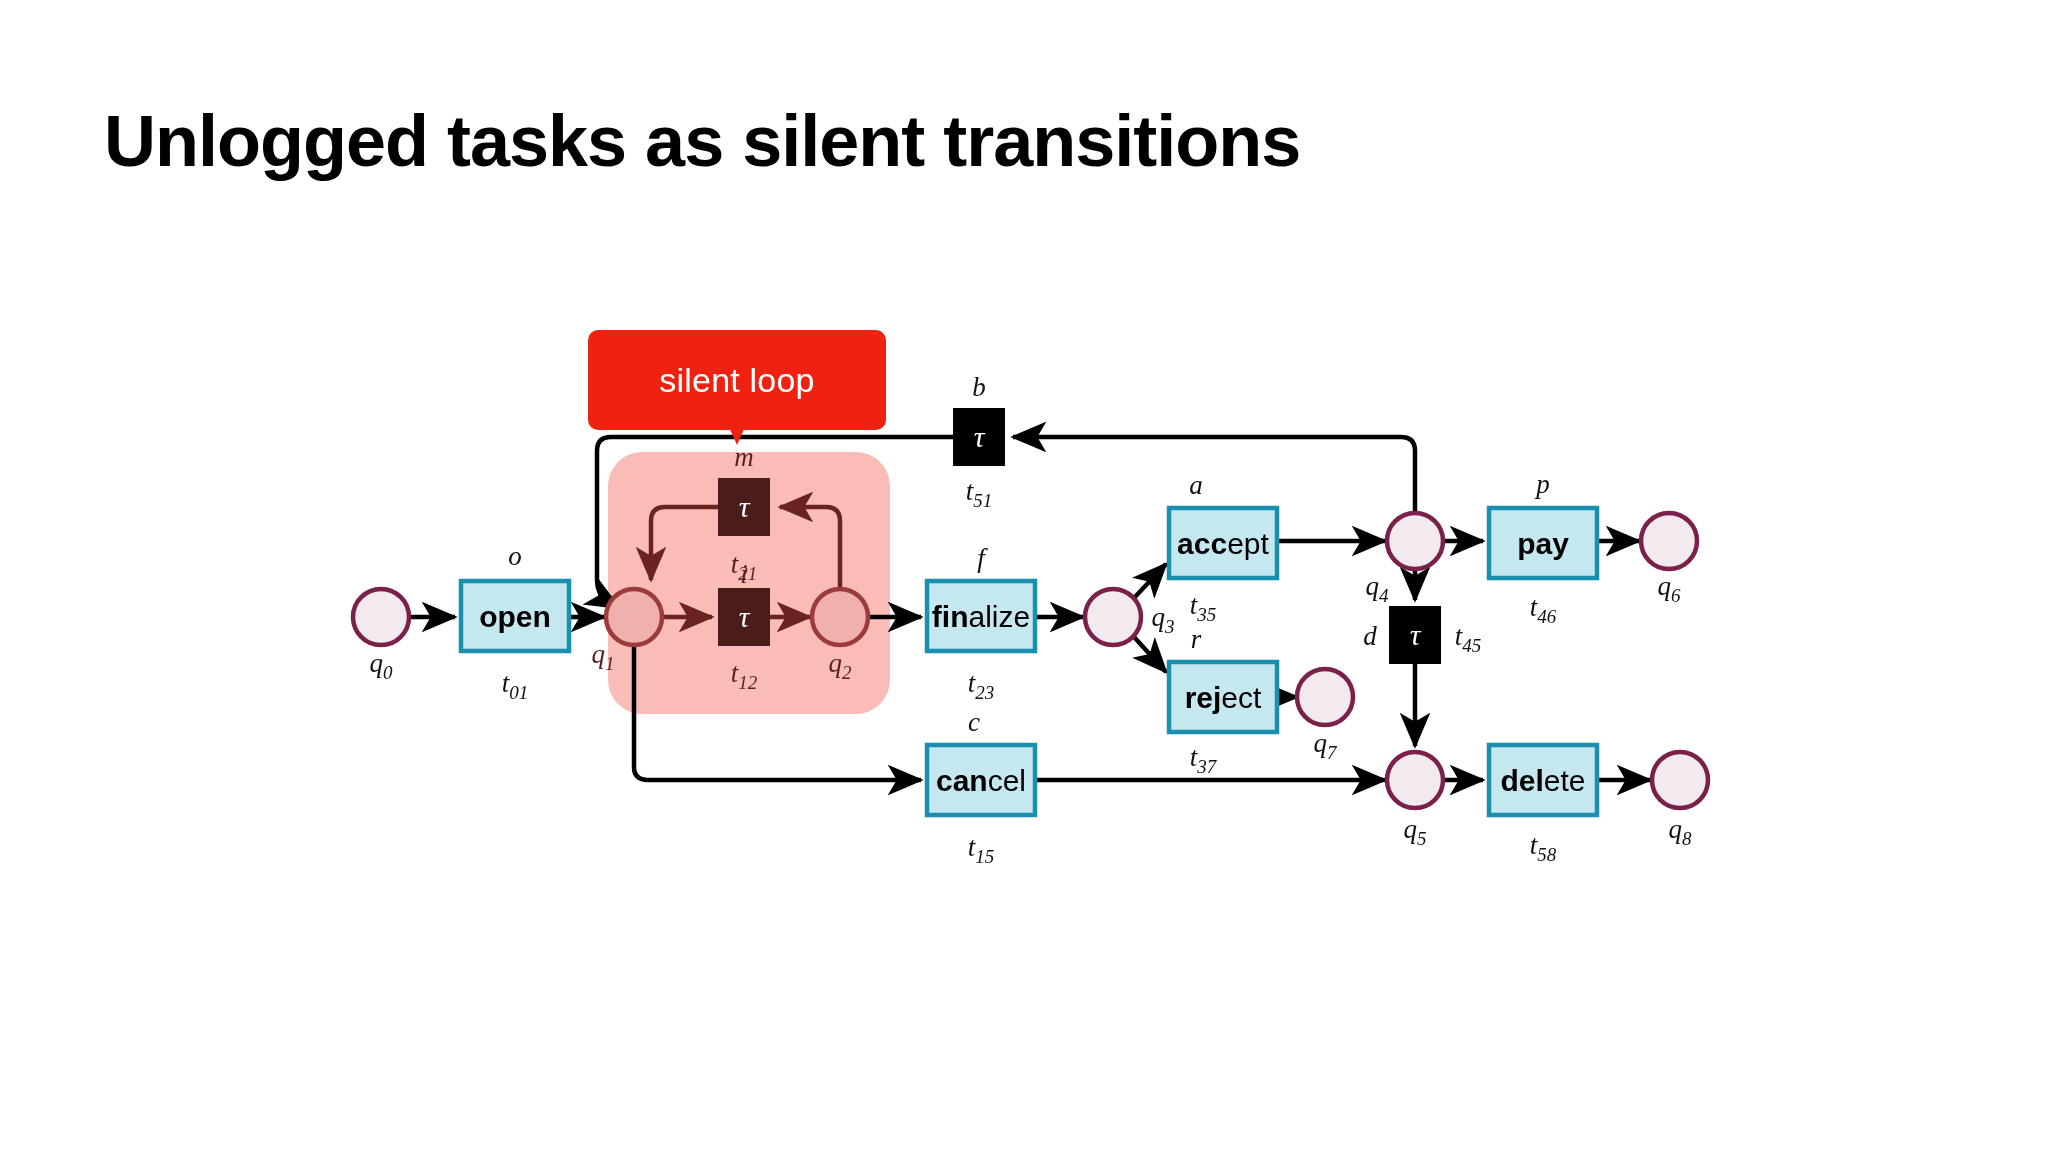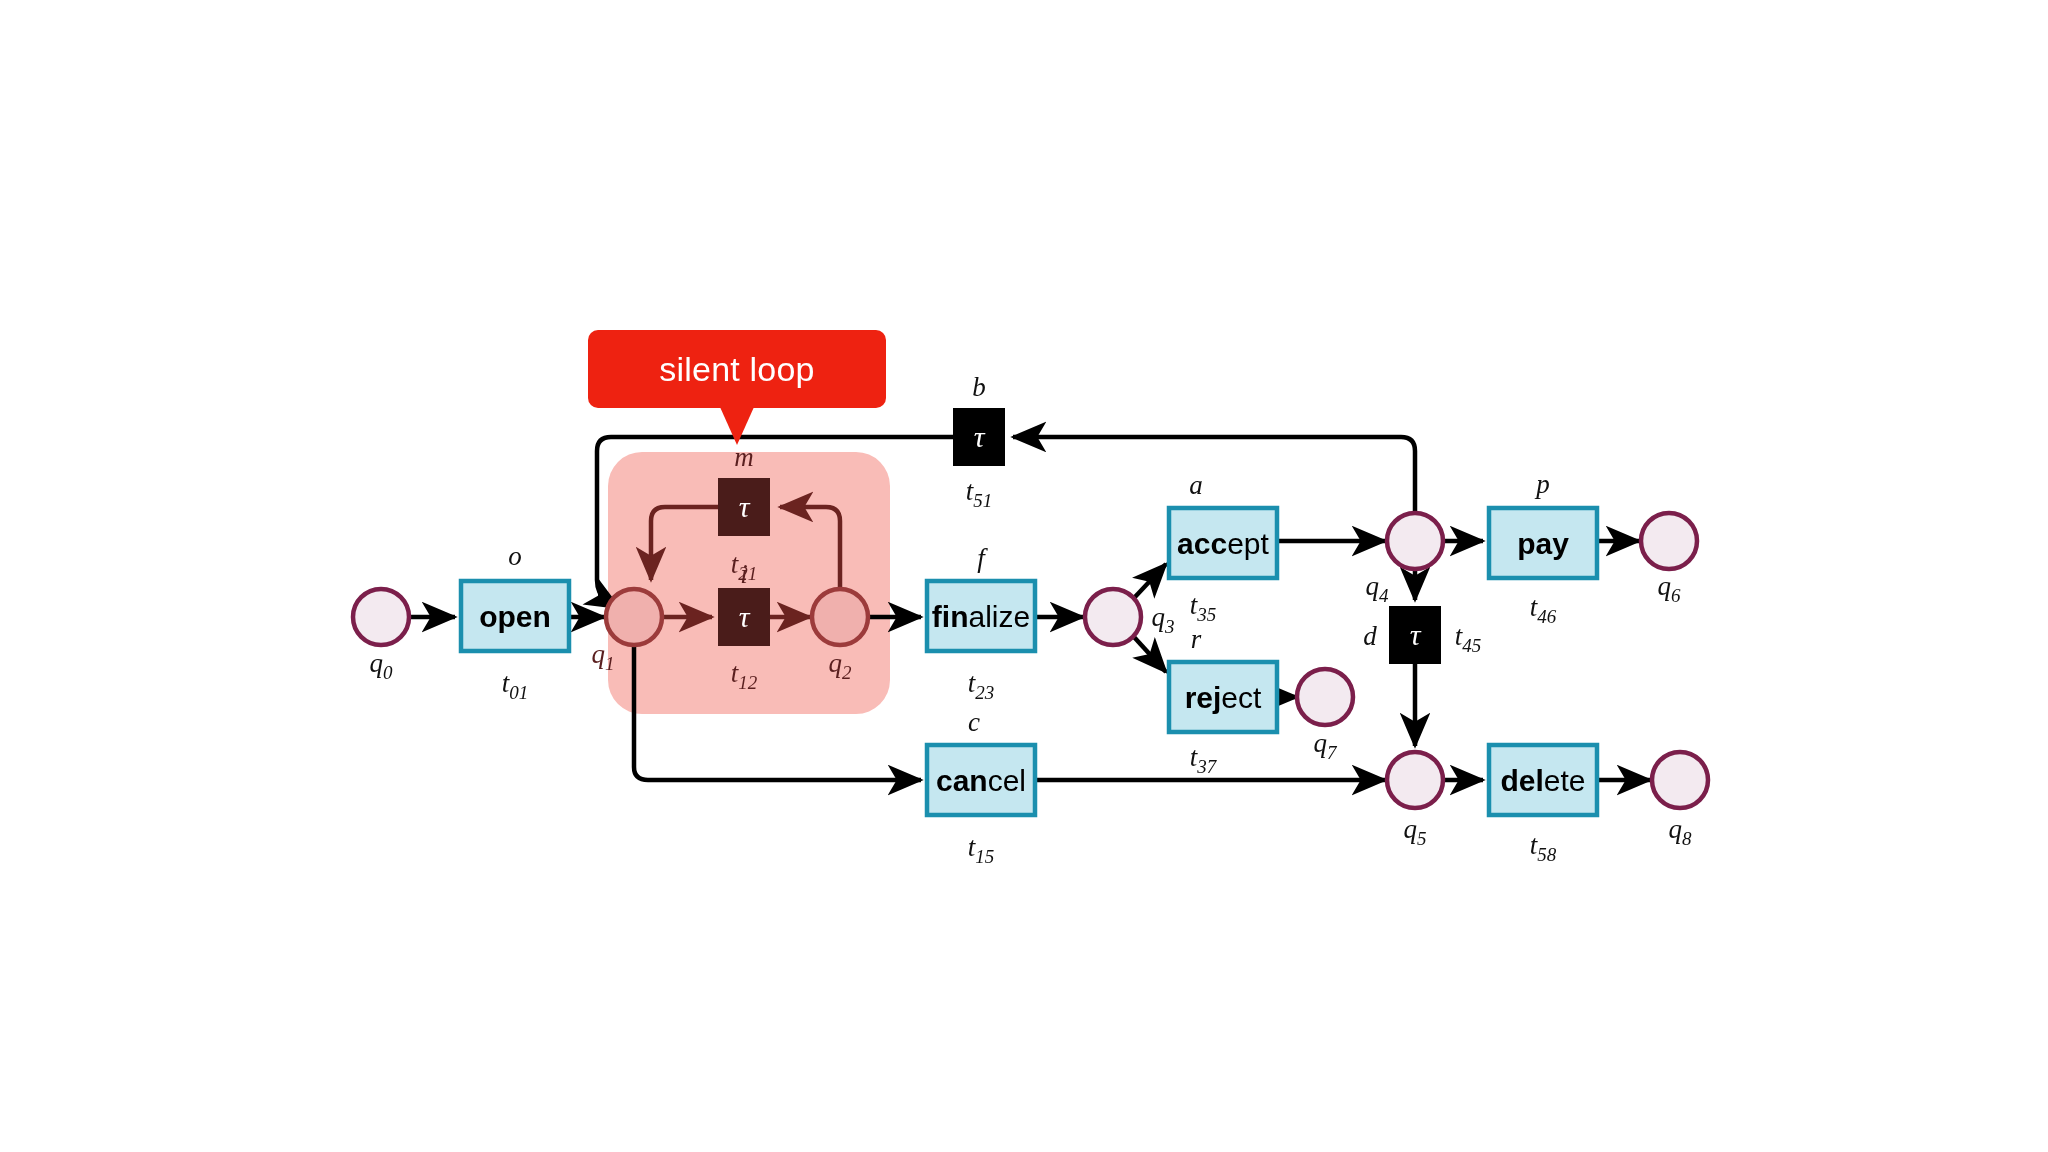--- a/index.html
+++ b/index.html
@@ -46,20 +46,21 @@
   .tlabel-dark{font-family:"Liberation Serif", serif;font-style:italic;font-size:27px;fill:#5a1f1f;}
   .tname{font-family:"Liberation Sans", sans-serif;font-weight:bold;font-size:30px;fill:#000000;}
   .tau{font-family:"Liberation Serif", serif;font-style:italic;font-size:30px;fill:#ffffff;}
   .sub{font-size:19px;}
 </style>
 </head>
 <body>
 
 <div id="stage">
 
+  <div class="title">Unlogged tasks as silent transitions</div>
 
   <svg id="net" viewBox="0 0 2048 1152">
     <defs>
       <marker id="ah" markerWidth="9" markerHeight="9" refX="7.4" refY="3.4" orient="auto" markerUnits="strokeWidth">
         <path d="M0,0 L8,3.4 L0,6.8 L2,3.4 z" fill="#000000"></path>
       </marker>
       <marker id="ahd" markerWidth="9" markerHeight="9" refX="7.4" refY="3.4" orient="auto" markerUnits="strokeWidth">
         <path d="M0,0 L8,3.4 L0,6.8 L2,3.4 z" fill="#6b2320"></path>
       </marker>
     </defs>
@@ -234,18 +235,18 @@
     <text class="tlabel" x="979" y="500" text-anchor="middle"><tspan>t</tspan><tspan class="sub" dy="7">51</tspan></text>
     <text class="tlabel" x="981" y="692" text-anchor="middle"><tspan>t</tspan><tspan class="sub" dy="7">23</tspan></text>
     <text class="tlabel" x="1203" y="614" text-anchor="middle"><tspan>t</tspan><tspan class="sub" dy="7">35</tspan></text>
     <text class="tlabel" x="1203" y="766" text-anchor="middle"><tspan>t</tspan><tspan class="sub" dy="7">37</tspan></text>
     <text class="tlabel" x="1468" y="645" text-anchor="middle"><tspan>t</tspan><tspan class="sub" dy="7">45</tspan></text>
     <text class="tlabel" x="1543" y="616" text-anchor="middle"><tspan>t</tspan><tspan class="sub" dy="7">46</tspan></text>
     <text class="tlabel" x="981" y="856" text-anchor="middle"><tspan>t</tspan><tspan class="sub" dy="7">15</tspan></text>
     <text class="tlabel" x="1543" y="854" text-anchor="middle"><tspan>t</tspan><tspan class="sub" dy="7">58</tspan></text>
   </svg>
 
-  <div class="callout" style="left:588px; top:330px; width:298px; height:78px;">
+  <div class="callout" style="left:588px; top:330px; width:298px; height:100px;">
     <span>silent loop</span>
   </div>
   <div class="callout-tail" style="left:720px; top:407px;"></div>
 
 </div>
 
 </body></html>

